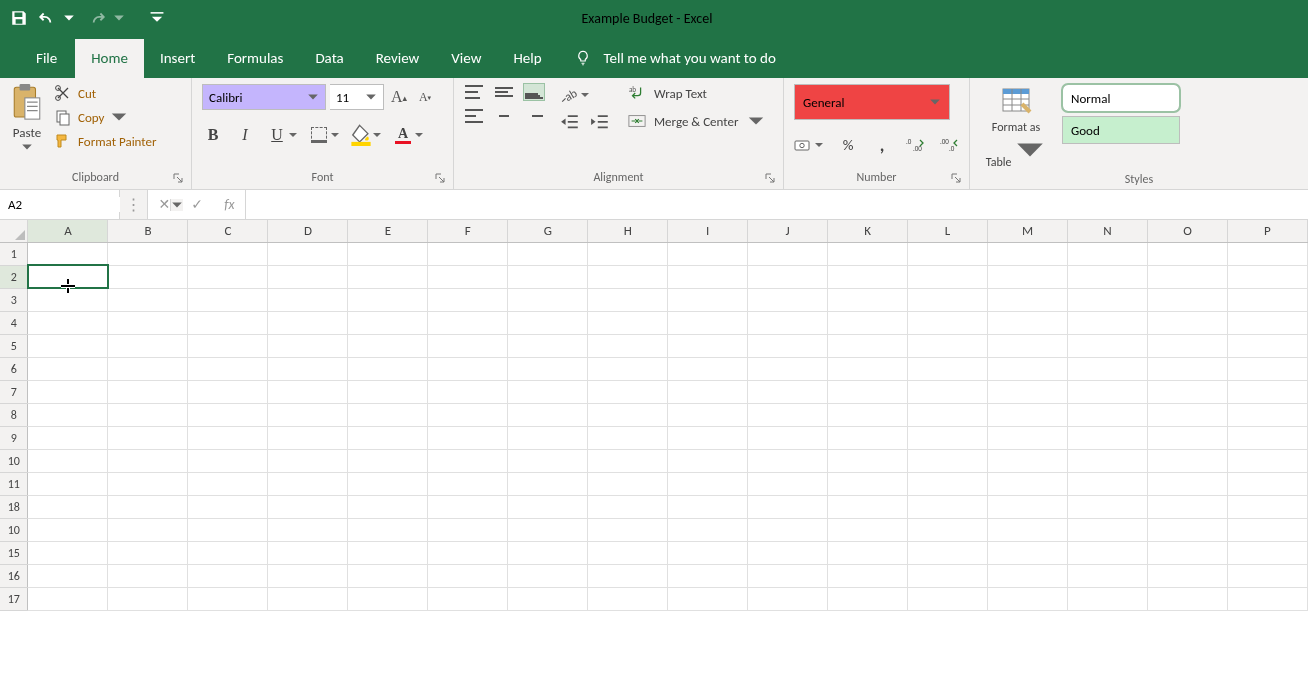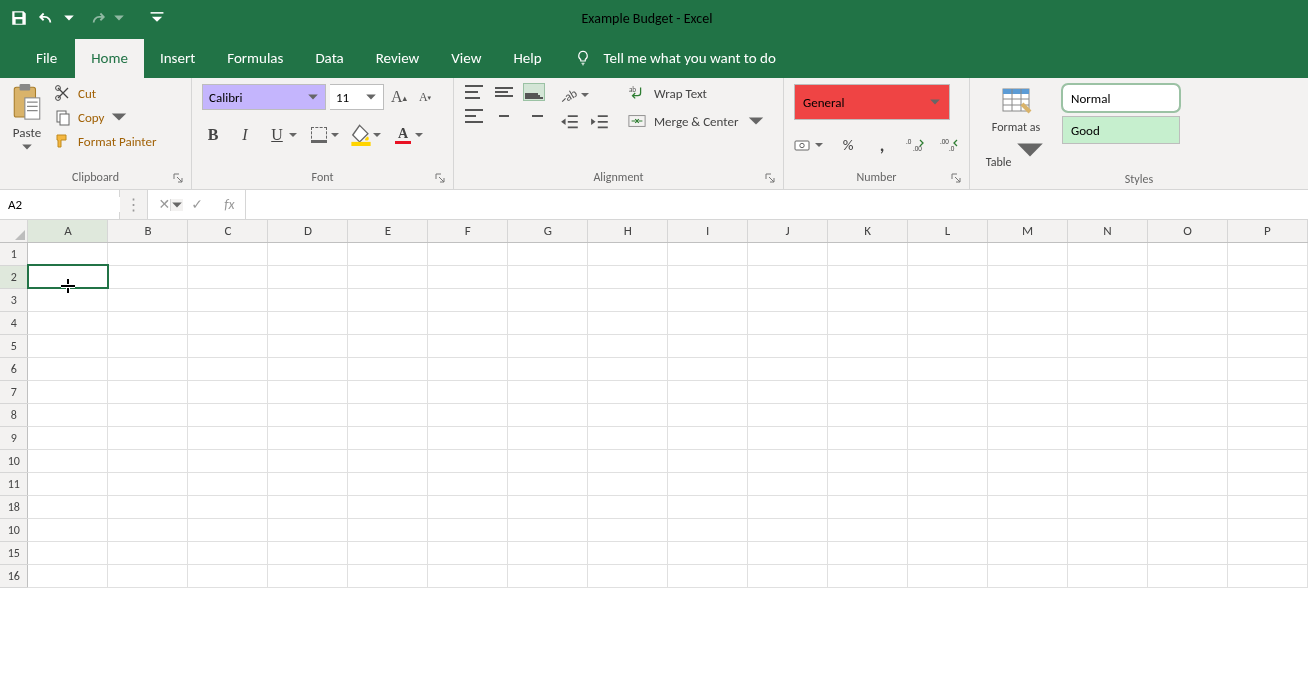--- a/index.html
+++ b/index.html
@@ -791,16 +791,35 @@
           <td class="cell"></td>
           <td class="cell"></td>
           <td class="cell"></td>
           <td class="cell"></td>
           <td class="cell"></td>
           <td class="cell"></td>
           <td class="cell"></td>
           <td class="cell"></td>
           <td class="cell"></td>
         </tr>
+        <tr>
+          <th class="rh">17</th>
+          <td class="cell"></td>
+          <td class="cell"></td>
+          <td class="cell"></td>
+          <td class="cell"></td>
+          <td class="cell"></td>
+          <td class="cell"></td>
+          <td class="cell"></td>
+          <td class="cell"></td>
+          <td class="cell"></td>
+          <td class="cell"></td>
+          <td class="cell"></td>
+          <td class="cell"></td>
+          <td class="cell"></td>
+          <td class="cell"></td>
+          <td class="cell"></td>
+          <td class="cell"></td>
+        </tr>
       </tbody>
     </table>
   <div class="cursor-plus"></div>
 </div>
 
 </body></html>

